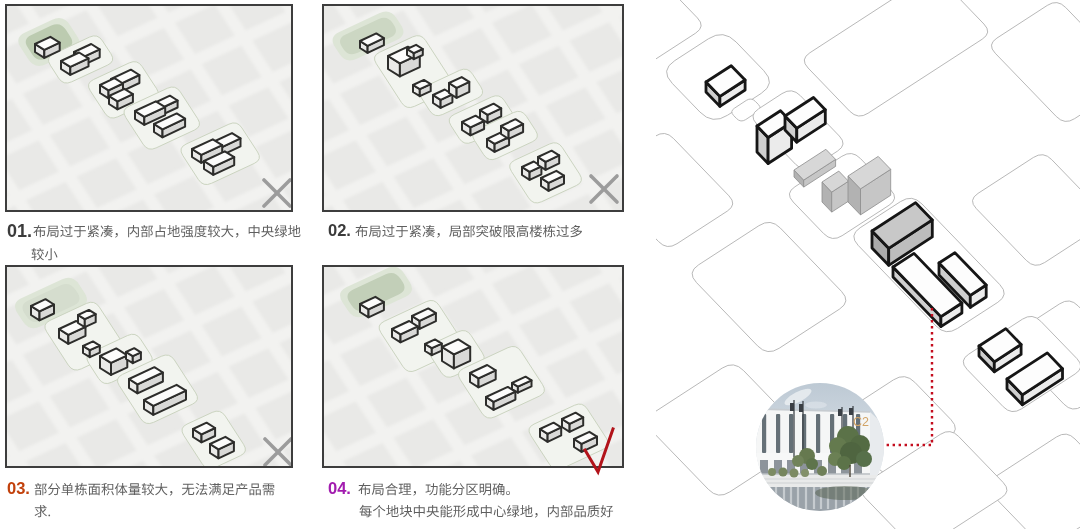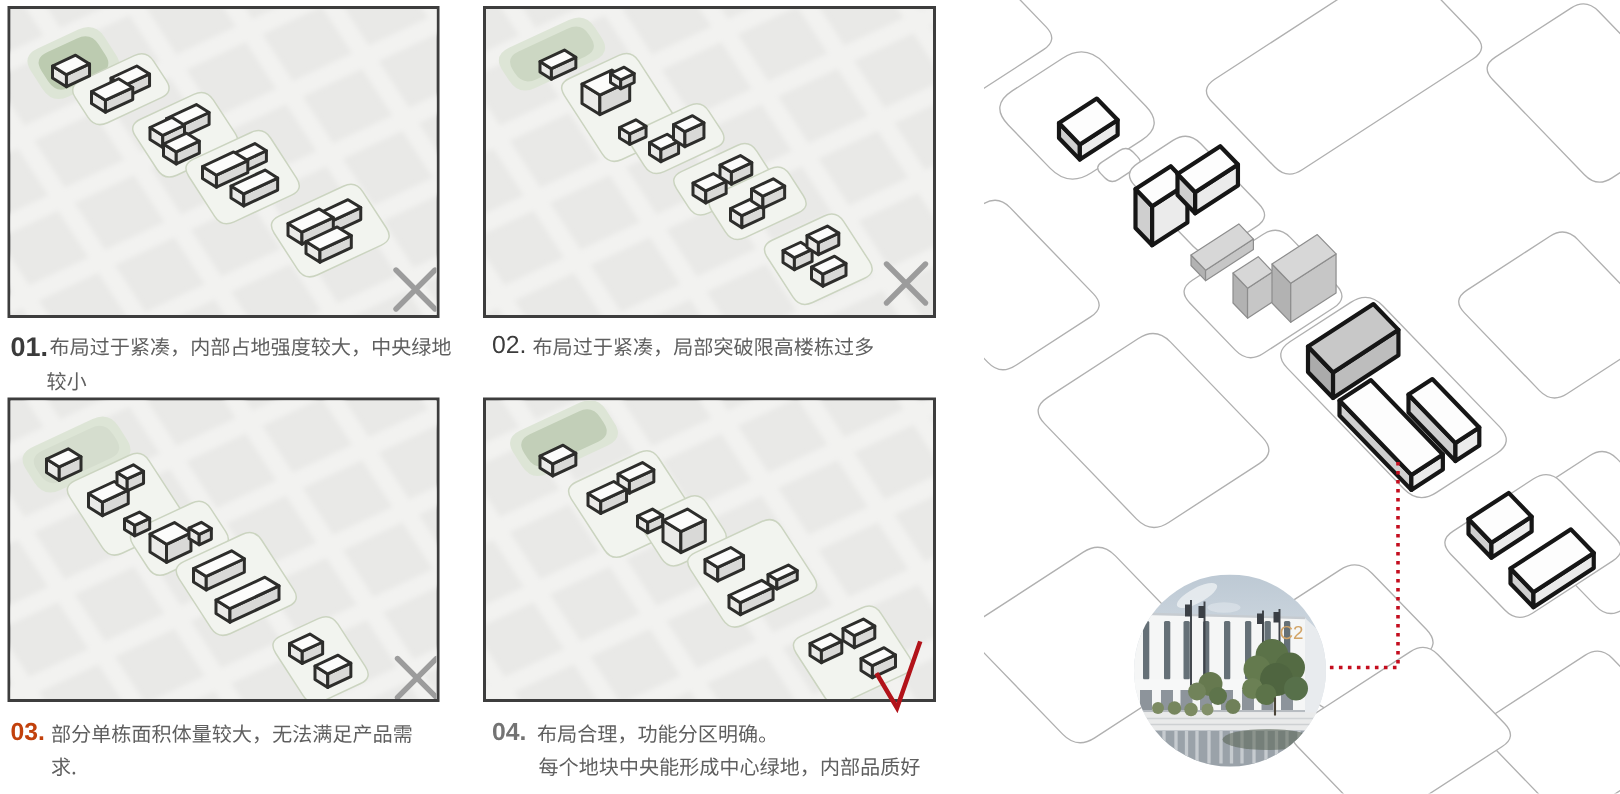--- a/index.html
+++ b/index.html
@@ -445,21 +445,21 @@
       <path transform="translate(18000 0)" d="M418 347C465 308 518 253 542 216L594 257C570 294 515 348 468 384ZM42 53L58 -19C143 8 251 41 357 75L345 138C232 106 119 72 42 53ZM441 800L441 735L815 735L811 648L462 648L462 588L808 588L803 494L409 494L409 427L641 427L641 237C544 172 441 106 374 67L416 8C481 52 563 110 641 167L641 2C641 -9 638 -12 626 -12C614 -12 577 -13 535 -11C544 -31 554 -59 557 -78C615 -78 654 -76 679 -66C704 -54 711 -35 711 2L711 186C766 104 840 36 925 -1C936 18 956 43 972 56C894 84 823 137 770 202C828 242 896 296 949 345L890 382C852 341 792 287 739 246C728 262 719 279 711 296L711 427L959 427L959 494L875 494C881 590 886 711 888 799L835 803L826 800ZM60 423C74 430 97 435 209 451C169 387 132 337 115 317C85 281 63 255 43 251C51 232 62 197 66 182C86 194 119 203 347 249C346 265 347 293 348 313L167 280C241 371 313 481 372 590L309 628C291 591 271 553 250 517L135 506C192 592 248 702 289 807L215 839C178 720 111 591 90 558C69 524 52 501 34 496C43 476 56 438 60 423Z"></path>
       <path transform="translate(19000 0)" d="M429 747L429 473L321 428L349 361L429 395L429 79C429 -30 462 -57 577 -57C603 -57 796 -57 824 -57C928 -57 953 -13 964 125C944 128 914 140 897 153C890 38 880 11 821 11C781 11 613 11 580 11C513 11 501 22 501 77L501 426L635 483L635 143L706 143L706 513L846 573C846 412 844 301 839 277C834 254 825 250 809 250C799 250 766 250 742 252C751 235 757 206 760 186C788 186 828 186 854 194C884 201 903 219 909 260C916 299 918 449 918 637L922 651L869 671L855 660L840 646L706 590L706 840L635 840L635 560L501 504L501 747ZM33 154L63 79C151 118 265 169 372 219L355 286L241 238L241 528L359 528L359 599L241 599L241 828L170 828L170 599L42 599L42 528L170 528L170 208C118 187 71 168 33 154Z"></path>
     </g>
   </svg>
 <svg style="position:absolute;left:31px;top:246px;" width="38" height="18" viewBox="0 0 38 18">
     <g transform="translate(0,13.2) scale(0.013400,-0.013400)" fill="#5f5f5f">
       <path transform="translate(0 0)" d="M763 572C816 502 878 408 906 350L965 388C936 445 872 536 818 603ZM573 602C540 529 486 451 435 398C450 384 474 355 484 342C538 402 598 496 640 580ZM81 332C89 340 120 346 153 346L247 346L247 198L40 167L55 94L247 127L247 -75L314 -75L314 139L418 158L415 225L314 208L314 346L400 346L400 414L314 414L314 569L247 569L247 414L148 414C176 483 204 565 228 650L398 650L398 722L247 722C255 756 263 791 269 825L196 840C191 801 183 761 174 722L47 722L47 650L157 650C136 570 115 504 105 479C88 435 75 403 58 398C66 380 77 346 81 332ZM615 817C639 780 667 730 681 697L446 697L446 628L942 628L942 697L693 697L749 725C735 757 706 808 679 845ZM783 417C764 341 734 272 695 210C652 272 619 342 595 415L529 397C559 306 600 223 650 150C589 77 511 17 416 -28C432 -41 454 -67 464 -81C556 -36 632 22 694 93C755 21 827 -37 911 -75C923 -56 945 -28 962 -14C876 21 801 79 739 152C789 224 827 306 852 400Z"></path>
       <path transform="translate(1000 0)" d="M464 826L464 24C464 4 456 -2 436 -3C415 -4 343 -5 270 -2C282 -23 296 -59 301 -80C395 -81 457 -79 494 -66C530 -54 545 -31 545 24L545 826ZM705 571C791 427 872 240 895 121L976 154C950 274 865 458 777 598ZM202 591C177 457 121 284 32 178C53 169 86 151 103 138C194 249 253 430 286 577Z"></path>
     </g>
   </svg>
-<div style="position:absolute;left:328px;top:221px;font-weight:normal;font-size:16.5px;color:#3b3b3b;">02.</div>
+<div style="position:absolute;left:328px;top:221px;font-weight:bold;font-size:16.5px;color:#3b3b3b;">02.</div>
 <svg style="position:absolute;left:355px;top:223px;" width="239" height="18" viewBox="0 0 239 18">
     <g transform="translate(0,13.2) scale(0.013400,-0.013400)" fill="#5f5f5f">
       <path transform="translate(0 0)" d="M399 841C385 790 367 738 346 687L61 687L61 614L313 614C246 481 153 358 31 275C45 259 65 230 76 211C130 249 179 294 222 343L222 13L297 13L297 360L509 360L509 -81L585 -81L585 360L811 360L811 109C811 95 806 91 789 90C773 90 715 89 651 91C661 72 673 44 676 23C762 23 815 23 846 35C877 47 886 68 886 108L886 431L811 431L585 431L585 566L509 566L509 431L291 431C331 489 366 550 396 614L941 614L941 687L428 687C446 732 462 778 476 823Z"></path>
       <path transform="translate(1000 0)" d="M153 788L153 549C153 386 141 156 28 -6C44 -15 76 -40 88 -54C173 68 207 231 220 377L836 377C825 121 813 25 791 2C782 -9 772 -11 754 -11C735 -11 686 -10 633 -6C645 -26 653 -55 654 -76C708 -80 760 -80 788 -77C819 -74 838 -67 857 -45C887 -9 899 103 912 409C913 420 913 444 913 444L225 444L227 530L843 530L843 788ZM227 723L768 723L768 595L227 595ZM308 298L308 -19L378 -19L378 39L690 39L690 298ZM378 236L620 236L620 101L378 101Z"></path>
       <path transform="translate(2000 0)" d="M79 774C135 722 199 649 227 602L290 646C259 693 193 763 137 813ZM381 477C432 415 493 327 521 275L584 313C555 365 492 449 441 510ZM262 465L50 465L50 395L188 395L188 133C143 117 91 72 37 14L89 -57C140 12 189 71 222 71C245 71 277 37 319 11C389 -33 473 -43 597 -43C693 -43 870 -38 941 -34C942 -11 955 27 964 47C867 37 716 28 599 28C487 28 402 36 336 76C302 96 281 116 262 128ZM720 837L720 660L332 660L332 589L720 589L720 192C720 174 713 169 693 168C673 167 603 167 530 170C541 148 553 115 557 93C651 93 712 94 747 107C783 119 796 141 796 192L796 589L935 589L935 660L796 660L796 837Z"></path>
       <path transform="translate(3000 0)" d="M124 769L124 694L470 694L470 441L55 441L55 366L470 366L470 30C470 9 462 3 440 3C418 2 341 1 259 4C271 -18 285 -53 290 -75C393 -75 459 -74 496 -61C534 -49 549 -25 549 30L549 366L946 366L946 441L549 441L549 694L876 694L876 769Z"></path>
       <path transform="translate(4000 0)" d="M633 78C714 36 815 -27 865 -70L922 -26C869 17 766 77 688 116ZM297 120C240 67 149 15 66 -18C83 -30 111 -56 124 -70C204 -31 300 31 366 92ZM112 777L112 480L181 480L181 777ZM282 821L282 445L351 445L351 821ZM438 800L438 733L493 733C521 668 558 614 606 568C544 537 474 515 402 501C407 495 413 487 419 478L407 487C347 431 264 382 239 369C216 356 195 348 178 346C185 327 196 292 200 277C217 283 242 286 385 292C318 262 263 241 235 232C180 211 138 199 105 196C113 176 123 139 126 124C155 134 194 138 477 155L477 3C477 -9 473 -12 457 -13C443 -14 391 -14 332 -12C343 -31 355 -57 360 -77C432 -77 481 -77 512 -67C544 -56 553 -38 553 1L553 159L811 173C834 151 854 130 868 112L923 153C881 204 793 275 720 322L669 285C694 268 720 249 746 229L342 209C462 253 582 308 697 374L645 428C603 402 559 377 515 354L322 350C372 376 421 408 467 443L463 446C534 463 601 488 662 522C726 477 804 444 895 424C905 445 925 474 941 490C858 504 786 528 726 564C799 618 857 690 891 784L847 802L834 800ZM562 733L793 733C762 682 719 639 667 604C623 640 588 683 562 733Z"></path>
       <path transform="translate(5000 0)" d="M599 64C697 30 818 -31 883 -74L923 -16C857 25 736 83 638 116ZM43 765C95 694 157 597 185 538L255 575C225 633 160 727 108 796ZM43 2L121 -29C164 65 215 194 253 305L184 339C143 220 84 84 43 2ZM449 343L449 281L568 281C562 251 555 222 545 195L353 195L353 134L515 134C473 67 401 15 275 -18C289 -32 307 -58 314 -75C468 -31 550 41 595 134L880 134L880 195L620 195C628 222 635 251 640 281L754 281L754 336C804 292 863 255 921 233C932 251 953 276 970 290C894 313 816 360 764 415L942 415L942 478L540 478C552 501 563 526 572 552L886 552L886 612L593 612C600 635 606 658 612 683L915 683L915 746L626 746C631 774 636 804 640 834L565 841C561 808 556 776 551 746L305 746L305 683L538 683C532 658 525 635 518 612L334 612L334 552L495 552C484 526 472 501 458 478L269 478L269 415L414 415C372 363 321 321 257 287C272 273 298 242 307 227C390 277 454 339 504 415L682 415C700 390 722 366 747 343Z"></path>
       <path transform="translate(6000 0)" d="M157 -107C262 -70 330 12 330 120C330 190 300 235 245 235C204 235 169 210 169 163C169 116 203 92 244 92L261 94C256 25 212 -22 135 -54Z"></path>
       <path transform="translate(7000 0)" d="M153 788L153 549C153 386 141 156 28 -6C44 -15 76 -40 88 -54C173 68 207 231 220 377L836 377C825 121 813 25 791 2C782 -9 772 -11 754 -11C735 -11 686 -10 633 -6C645 -26 653 -55 654 -76C708 -80 760 -80 788 -77C819 -74 838 -67 857 -45C887 -9 899 103 912 409C913 420 913 444 913 444L225 444L227 530L843 530L843 788ZM227 723L768 723L768 595L227 595ZM308 298L308 -19L378 -19L378 39L690 39L690 298ZM378 236L620 236L620 101L378 101Z"></path>
@@ -496,21 +496,21 @@
       <path transform="translate(16000 0)" d="M302 726L701 726L701 536L302 536ZM229 797L229 464L778 464L778 797ZM83 357L83 -80L155 -80L155 -26L364 -26L364 -71L439 -71L439 357ZM155 47L155 286L364 286L364 47ZM549 357L549 -80L621 -80L621 -26L849 -26L849 -74L925 -74L925 357ZM621 47L621 286L849 286L849 47Z"></path>
       <path transform="translate(17000 0)" d="M194 571L194 521L409 521L409 571ZM172 466L172 416L410 416L410 466ZM585 466L585 415L830 415L830 466ZM585 571L585 521L806 521L806 571ZM76 681L76 490L144 490L144 626L461 626L461 389L533 389L533 626L855 626L855 490L925 490L925 681L533 681L533 740L865 740L865 800L134 800L134 740L461 740L461 681ZM143 224L143 -78L214 -78L214 162L362 162L362 -72L431 -72L431 162L584 162L584 -72L653 -72L653 162L809 162L809 -4C809 -14 807 -17 795 -17C785 -18 751 -18 710 -17C719 -35 730 -61 734 -80C788 -80 826 -80 851 -68C876 -58 882 -40 882 -5L882 224L504 224L531 295L938 295L938 356L65 356L65 295L453 295C447 272 440 247 432 224Z"></path>
     </g>
   </svg>
 <svg style="position:absolute;left:34px;top:503px;" width="38" height="18" viewBox="0 0 38 18">
     <g transform="translate(0,13.2) scale(0.013400,-0.013400)" fill="#5f5f5f">
       <path transform="translate(0 0)" d="M117 501C180 444 252 363 283 309L344 354C311 408 237 485 174 540ZM43 89L90 21C193 80 330 162 460 242L460 22C460 2 453 -3 434 -4C414 -4 349 -5 280 -2C292 -25 303 -60 308 -82C396 -82 456 -80 490 -67C523 -54 537 -31 537 22L537 420C623 235 749 82 912 4C924 24 949 54 967 69C858 116 763 198 687 299C753 356 835 437 896 508L832 554C786 492 711 412 648 355C602 426 565 505 537 586L537 599L939 599L939 672L816 672L859 721C818 754 737 802 674 834L629 786C690 755 765 707 806 672L537 672L537 838L460 838L460 672L65 672L65 599L460 599L460 320C308 233 145 141 43 89Z"></path>
       <path transform="translate(1000 0)" d="M139 -13C175 -13 205 15 205 56C205 98 175 126 139 126C102 126 73 98 73 56C73 15 102 -13 139 -13Z"></path>
     </g>
   </svg>
-<div style="position:absolute;left:328px;top:479px;font-weight:bold;font-size:16.5px;color:#737373;">04.</div>
+<div style="position:absolute;left:328px;top:479px;font-weight:bold;font-size:16.5px;color:#a21caf;">04.</div>
 <svg style="position:absolute;left:358px;top:481px;" width="172" height="18" viewBox="0 0 172 18">
     <g transform="translate(0,13.2) scale(0.013400,-0.013400)" fill="#5f5f5f">
       <path transform="translate(0 0)" d="M399 841C385 790 367 738 346 687L61 687L61 614L313 614C246 481 153 358 31 275C45 259 65 230 76 211C130 249 179 294 222 343L222 13L297 13L297 360L509 360L509 -81L585 -81L585 360L811 360L811 109C811 95 806 91 789 90C773 90 715 89 651 91C661 72 673 44 676 23C762 23 815 23 846 35C877 47 886 68 886 108L886 431L811 431L585 431L585 566L509 566L509 431L291 431C331 489 366 550 396 614L941 614L941 687L428 687C446 732 462 778 476 823Z"></path>
       <path transform="translate(1000 0)" d="M153 788L153 549C153 386 141 156 28 -6C44 -15 76 -40 88 -54C173 68 207 231 220 377L836 377C825 121 813 25 791 2C782 -9 772 -11 754 -11C735 -11 686 -10 633 -6C645 -26 653 -55 654 -76C708 -80 760 -80 788 -77C819 -74 838 -67 857 -45C887 -9 899 103 912 409C913 420 913 444 913 444L225 444L227 530L843 530L843 788ZM227 723L768 723L768 595L227 595ZM308 298L308 -19L378 -19L378 39L690 39L690 298ZM378 236L620 236L620 101L378 101Z"></path>
       <path transform="translate(2000 0)" d="M517 843C415 688 230 554 40 479C61 462 82 433 94 413C146 436 198 463 248 494L248 444L753 444L753 511C805 478 859 449 916 422C927 446 950 473 969 490C810 557 668 640 551 764L583 809ZM277 513C362 569 441 636 506 710C582 630 662 567 749 513ZM196 324L196 -78L272 -78L272 -22L738 -22L738 -74L817 -74L817 324ZM272 48L272 256L738 256L738 48Z"></path>
       <path transform="translate(3000 0)" d="M476 540L629 540L629 411L476 411ZM694 540L847 540L847 411L694 411ZM476 728L629 728L629 601L476 601ZM694 728L847 728L847 601L694 601ZM318 22L318 -47L967 -47L967 22L700 22L700 160L933 160L933 228L700 228L700 346L919 346L919 794L407 794L407 346L623 346L623 228L395 228L395 160L623 160L623 22ZM35 100L54 24C142 53 257 92 365 128L352 201L242 164L242 413L343 413L343 483L242 483L242 702L358 702L358 772L46 772L46 702L170 702L170 483L56 483L56 413L170 413L170 141C119 125 73 111 35 100Z"></path>
       <path transform="translate(4000 0)" d="M157 -107C262 -70 330 12 330 120C330 190 300 235 245 235C204 235 169 210 169 163C169 116 203 92 244 92L261 94C256 25 212 -22 135 -54Z"></path>
       <path transform="translate(5000 0)" d="M38 182L56 105C163 134 307 175 443 214L434 285L273 242L273 650L419 650L419 722L51 722L51 650L199 650L199 222C138 206 82 192 38 182ZM597 824C597 751 596 680 594 611L426 611L426 539L591 539C576 295 521 93 307 -22C326 -36 351 -62 361 -81C590 47 649 273 665 539L865 539C851 183 834 47 805 16C794 3 784 0 763 0C741 0 685 1 623 6C637 -14 645 -46 647 -68C704 -71 762 -72 794 -69C828 -66 850 -58 872 -30C910 16 924 160 940 574C940 584 940 611 940 611L669 611C671 680 672 751 672 824Z"></path>
       <path transform="translate(6000 0)" d="M383 420L383 334L170 334L170 420ZM100 484L100 -79L170 -79L170 125L383 125L383 8C383 -5 380 -9 367 -9C352 -10 310 -10 263 -8C273 -28 284 -57 288 -77C351 -77 394 -76 422 -65C449 -53 457 -32 457 7L457 484ZM170 275L383 275L383 184L170 184ZM858 765C801 735 711 699 625 670L625 838L551 838L551 506C551 424 576 401 672 401C692 401 822 401 844 401C923 401 946 434 954 556C933 561 903 572 888 585C883 486 876 469 837 469C809 469 699 469 678 469C633 469 625 475 625 507L625 609C722 637 829 673 908 709ZM870 319C812 282 716 243 625 213L625 373L551 373L551 35C551 -49 577 -71 674 -71C695 -71 827 -71 849 -71C933 -71 954 -35 963 99C943 104 913 116 896 128C892 15 884 -4 843 -4C814 -4 703 -4 681 -4C634 -4 625 2 625 34L625 151C726 179 841 218 919 263ZM84 553C105 562 140 567 414 586C423 567 431 549 437 533L502 563C481 623 425 713 373 780L312 756C337 722 362 682 384 643L164 631C207 684 252 751 287 818L209 842C177 764 122 685 105 664C88 643 73 628 58 625C67 605 80 569 84 553Z"></path>
       <path transform="translate(7000 0)" d="M673 822L604 794C675 646 795 483 900 393C915 413 942 441 961 456C857 534 735 687 673 822ZM324 820C266 667 164 528 44 442C62 428 95 399 108 384C135 406 161 430 187 457L187 388L380 388C357 218 302 59 65 -19C82 -35 102 -64 111 -83C366 9 432 190 459 388L731 388C720 138 705 40 680 14C670 4 658 2 637 2C614 2 552 2 487 8C501 -13 510 -45 512 -67C575 -71 636 -72 670 -69C704 -66 727 -59 748 -34C783 5 796 119 811 426C812 436 812 462 812 462L192 462C277 553 352 670 404 798Z"></path>

